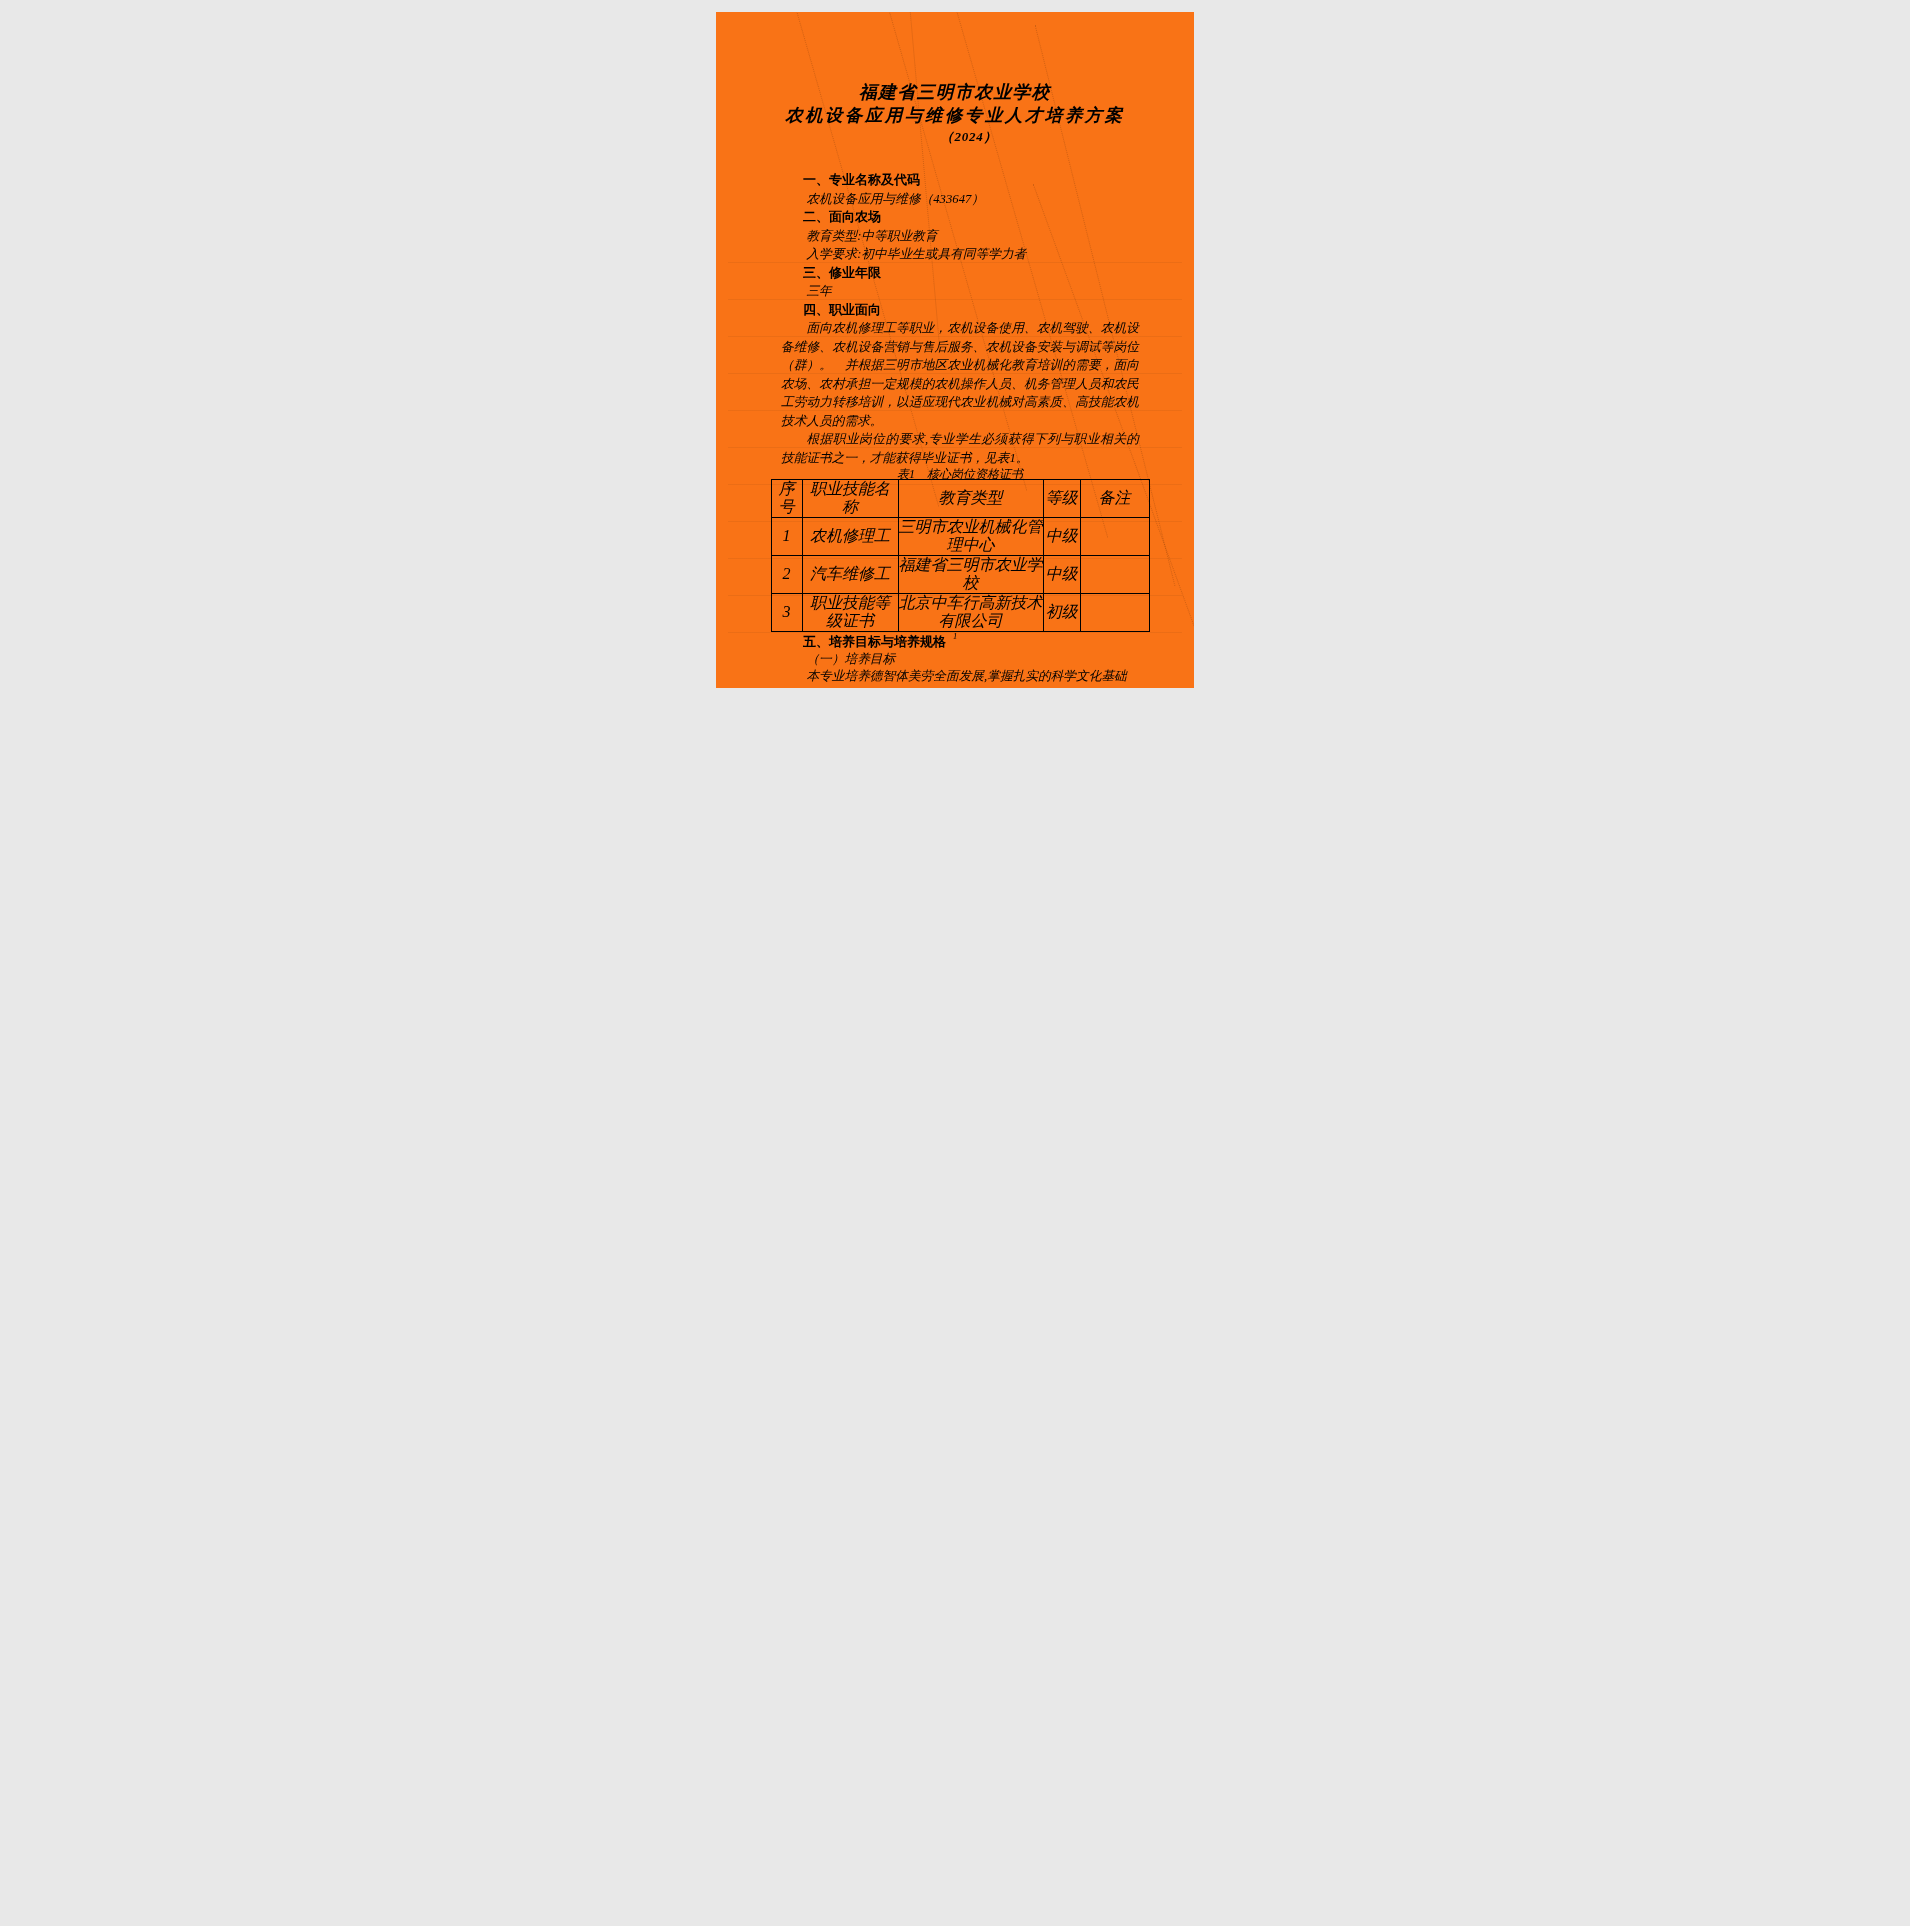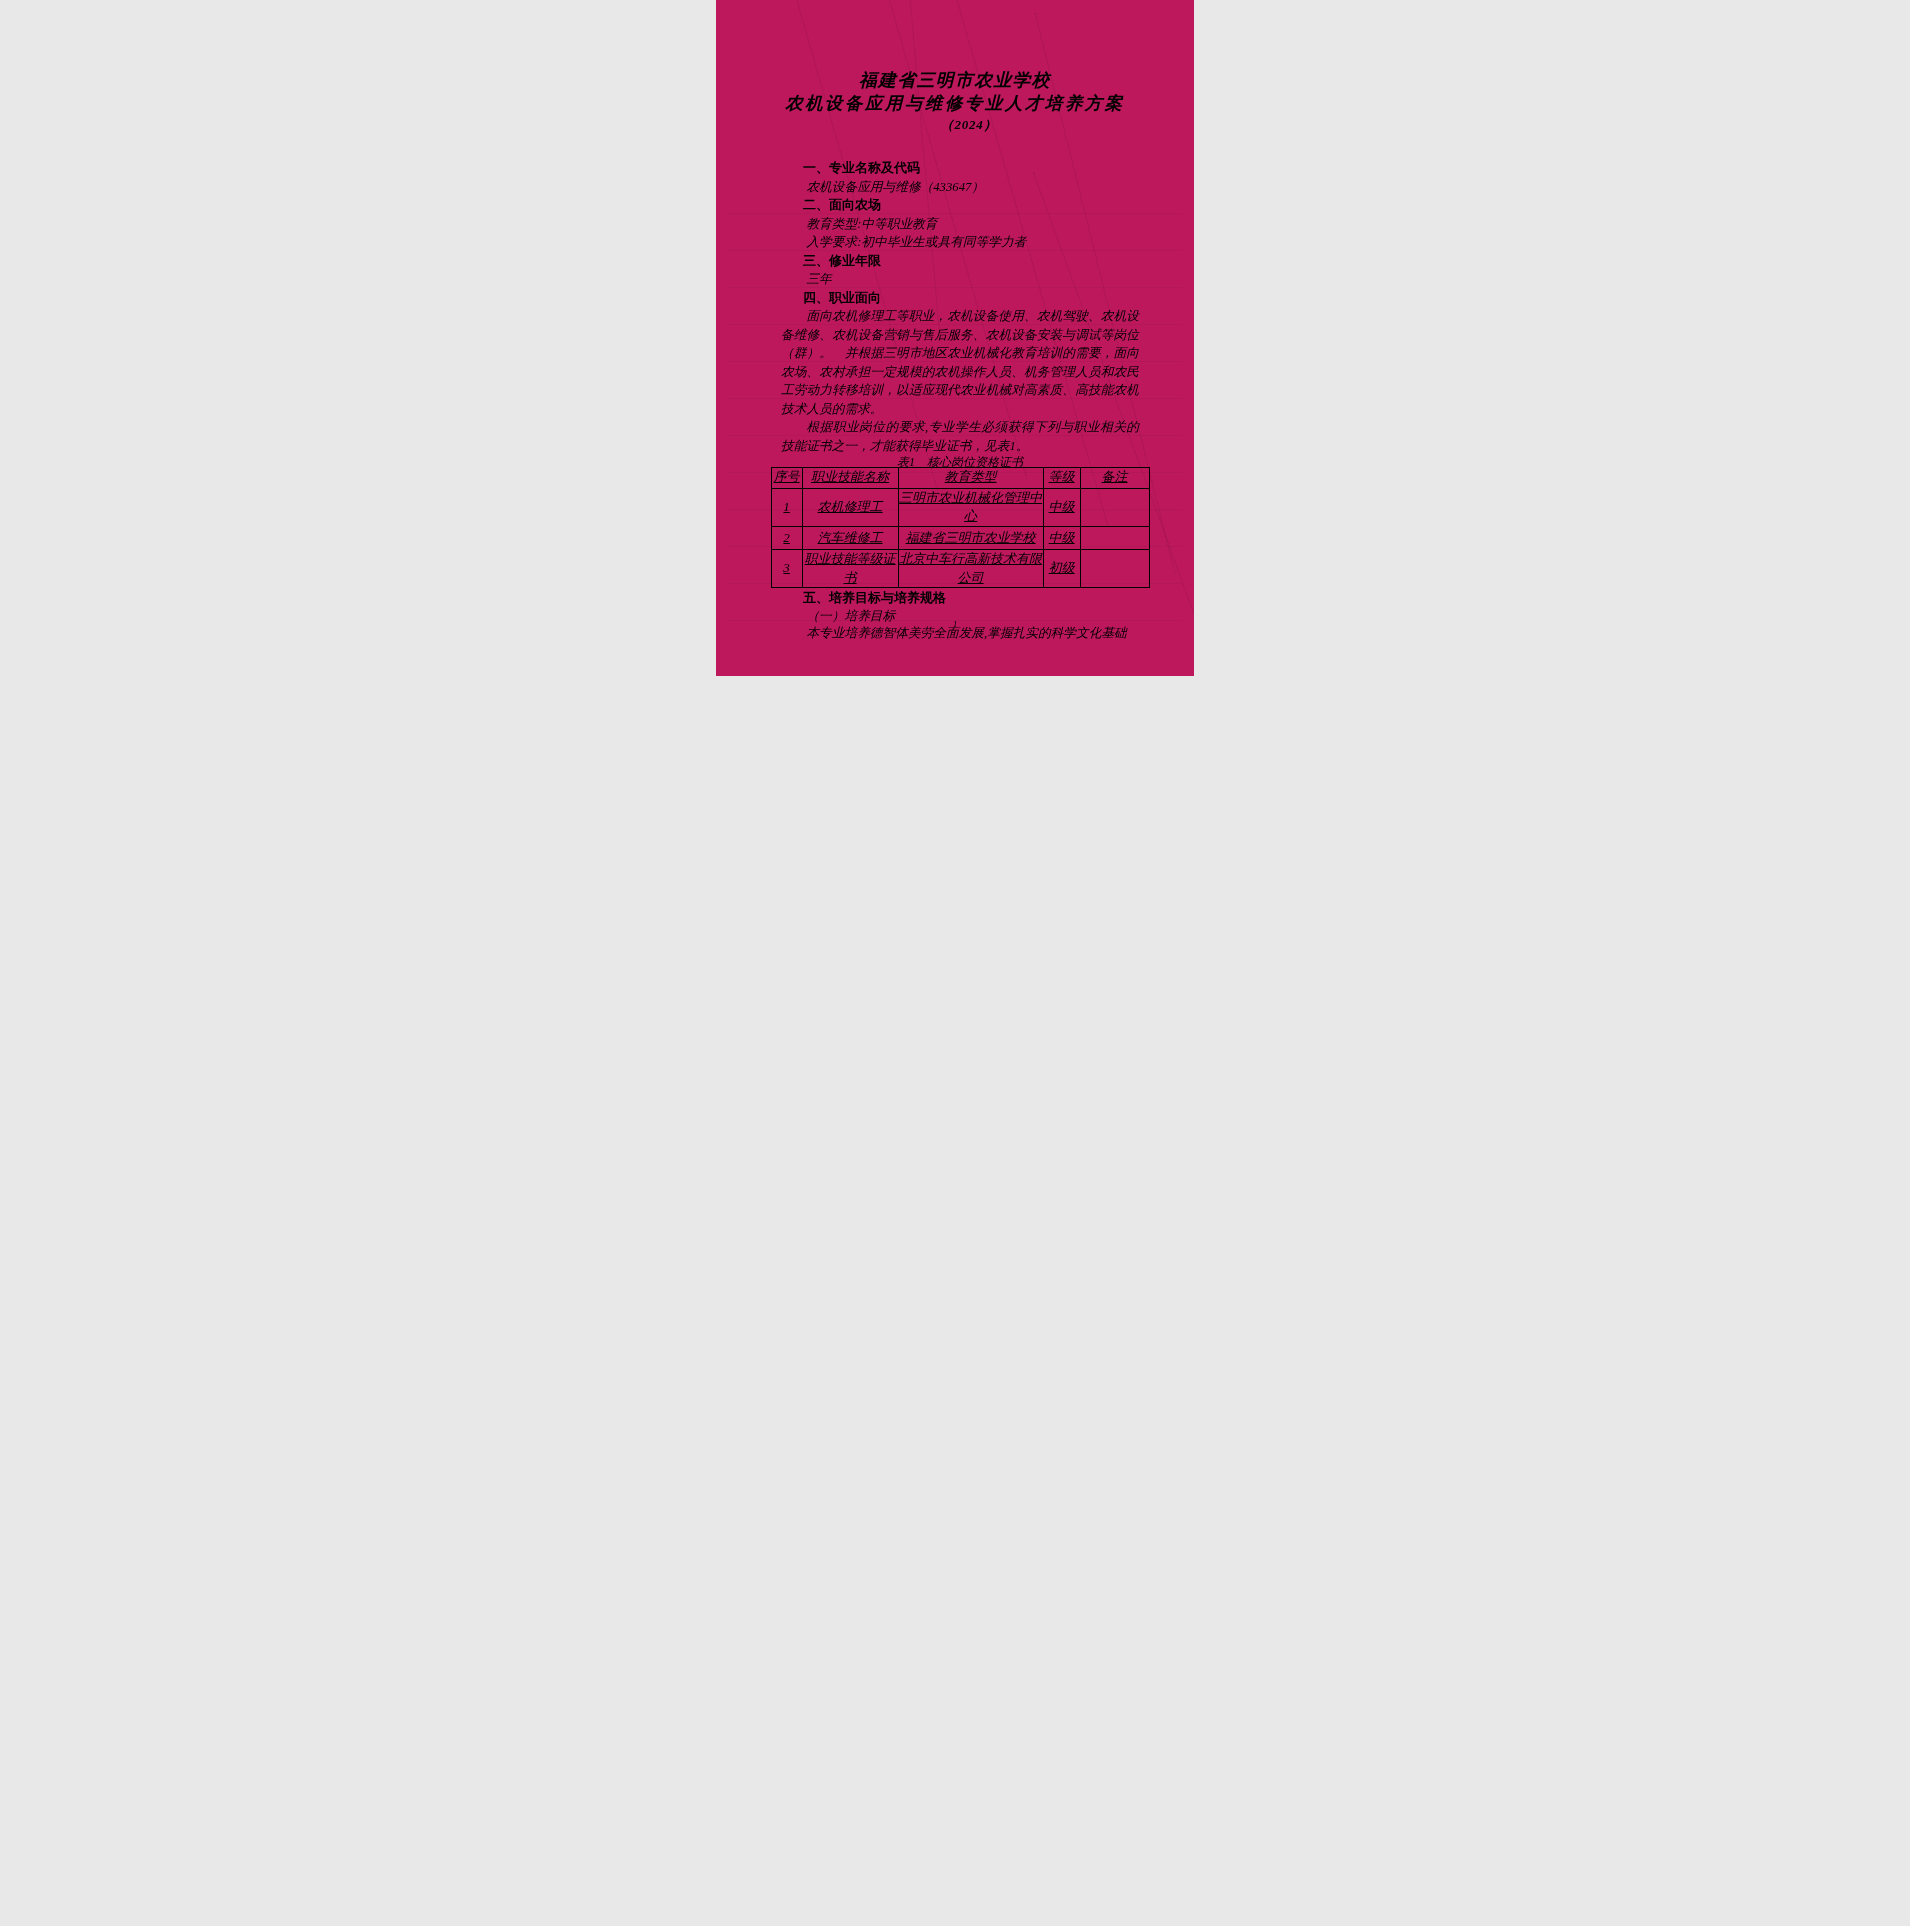--- a/index.html
+++ b/index.html
@@ -1,18 +1,18 @@
 <!DOCTYPE html>
 <html style="font-size:6.2px"><head>
 <meta charset="utf-8">
 <style>
   html,body{margin:0;padding:0;background:#e8e8e8;}
   .page{
-    position:relative; width:478px; height:676px; margin:0 auto;
-    background:#be185d; color:#000; overflow:hidden;
+    position:relative; width:478px; height:676px; margin:12px auto;
+    background:#f97316; color:#000; overflow:hidden;
     font-family:"Liberation Serif","DejaVu Serif",serif;
   }
   
   .ruling{
     position:absolute; left:11.6px; right:11.6px; top:195px; height:431px;
     background:repeating-linear-gradient(to bottom, rgba(0,0,0,0.055) 0 0.4px, transparent 0.4px 18.5px);
     pointer-events:none;
   }
   .scratch{
     position:absolute; width:578px; border-top:0.4px dotted rgba(0,0,0,0.16);
@@ -49,21 +49,21 @@
   .sub{ text-indent:2em; text-align:left; }
   .para-last{ margin:0; text-indent:2em; }
   
   .tbl-caption{
     font-size:12px; line-height:12.3px; margin-top:0.8px; text-align:center;
     text-indent:0;
   }
   table.cert{
     border-collapse:collapse; table-layout:fixed;
     width:378px; margin-left:-10.4px; margin-top:-1.5px;
-    font-size:13px; font-style:italic;text-decoration:underline;
+    font-size:16px; font-style:italic;
   }
   table.cert th, table.cert td{
     border-left:0.4px solid #000; border-right:0.4px solid #000;
     border-top:1.5px solid #000; border-bottom:1.5px solid #000;
     text-align:center; vertical-align:middle; padding:0; overflow:hidden;
     font-weight:normal;
   }
   tr.r-head{ height:21px; }
   tr.r-1{ height:19px; }
   tr.r-2{ height:23.5px; }

